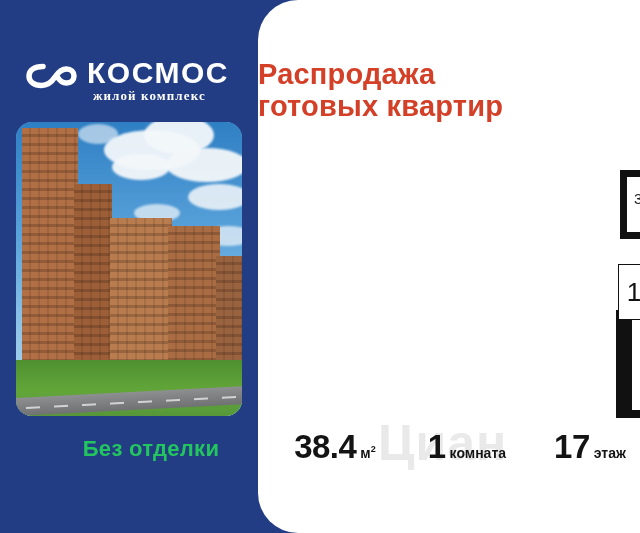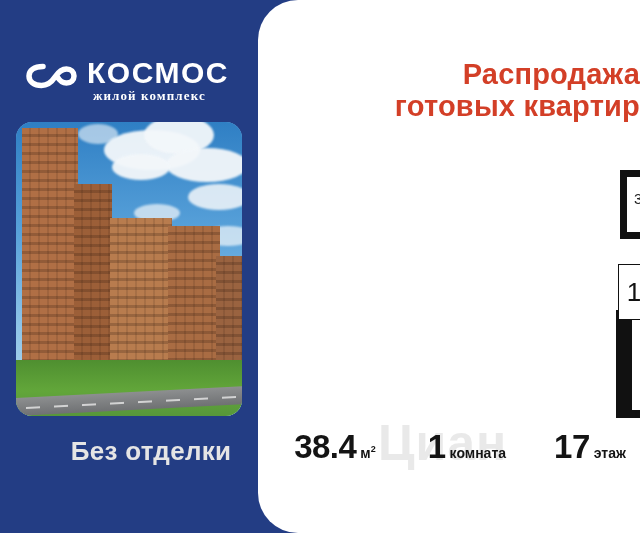--- a/index.html
+++ b/index.html
@@ -73,31 +73,31 @@
     background:linear-gradient(#8d8f90,#6f7173);
     transform:skewY(-3deg);transform-origin:left bottom;
   }
   .road-line{
     position:absolute;left:10px;bottom:7px;width:210px;height:2px;
     background:repeating-linear-gradient(to right,#e8e8e8 0 14px,transparent 14px 28px);
     transform:skewY(-3deg);transform-origin:left bottom;opacity:.8;
   }
   .left-caption{
     position:absolute;left:0;top:436px;width:302px;text-align:center;
-    color:#e5e5e5;font-size:26px;font-weight:700;letter-spacing:.3px;
+    color:#22c55e;font-size:22px;font-weight:700;letter-spacing:.3px;
   }
 
   
   .right-panel{
     position:absolute;left:258px;top:0;width:382px;height:533px;
     background:#ffffff;
     border-top-left-radius:40px;border-bottom-left-radius:40px;
   }
   .title{
-    position:absolute;left:0;top:58px;width:382px;text-align:right;
+    position:absolute;left:0;top:58px;width:382px;text-align:left;
     color:#d33f27;font-size:29px;line-height:32px;font-weight:700;
     letter-spacing:.2px;
   }
   .title .l2{display:block;}
 
   
   .watermark{
     position:absolute;left:120px;top:414px;width:250px;height:62px;
     color:#cfcfcf;font-size:50px;font-weight:700;opacity:.45;
     letter-spacing:1px;pointer-events:none;white-space:nowrap;

